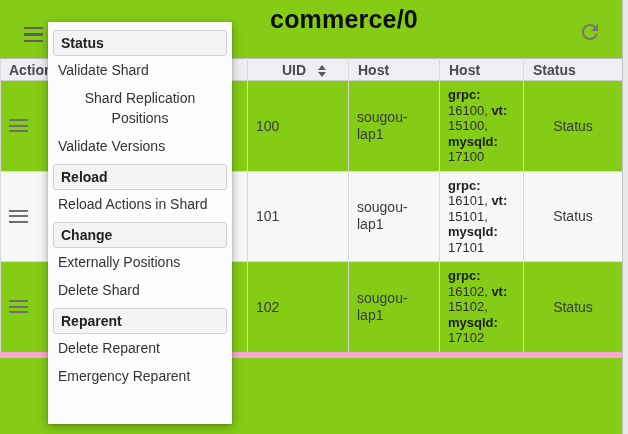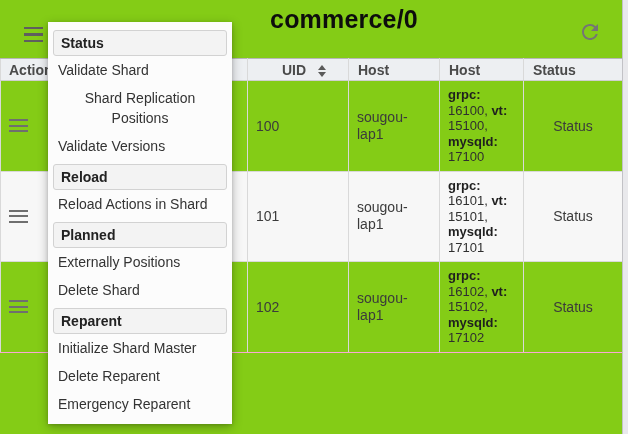--- a/index.html
+++ b/index.html
@@ -57,21 +57,21 @@
     font-weight: bold; color: #4a4a4a;
     text-align: left; padding: 0 0 0 9px;
     white-space: nowrap; overflow: hidden;
   }
   table.tablets th.c-actions { padding-left: 8px; }
   table.tablets th.c-uid { padding-left: 12px; text-align: center; }
   table.tablets td { height: 89px; padding: 6px 8px; }
   table.tablets tr.r1 td { height: 90px; }
   table.tablets tr.alt td { background: #f7f7f7; }
   table.tablets td, table.tablets th { border-left-color:#d9d9d9; }
-  table.tablets tr:last-child td { border-bottom: 1px solid #f9a8d4; }
+  table.tablets tr:last-child td { border-bottom: 6px solid #f9a8d4; }
 
   td.actions-cell { padding-left: 12px; }
   .row-menu {
     width: 19px; height: 13px;
     display: flex; flex-direction: column; justify-content: space-between;
     cursor: pointer;
   }
   .row-menu .bar { height: 2.2px; background: #6f6f6f; width: 100%; }
 
   td.uid-cell { padding-left: 12px; }
@@ -213,24 +213,23 @@
     </tbody>
   </table>
 
   <div class="dropdown">
     <div class="menu-chip first">Status</div>
     <div class="menu-item">Validate Shard</div>
     <div class="menu-item centered">Shard Replication Positions</div>
     <div class="menu-item">Validate Versions</div>
     <div class="menu-chip">Reload</div>
     <div class="menu-item">Reload Actions in Shard</div>
-    <div class="menu-chip">Planned</div>
+    <div class="menu-chip">Change</div>
     <div class="menu-item">Externally Positions</div>
     <div class="menu-item">Delete Shard</div>
     <div class="menu-chip">Reparent</div>
-    <div class="menu-item">Initialize Shard Master</div>
     <div class="menu-item">Delete Reparent</div>
     <div class="menu-item">Emergency Reparent</div>
   </div>
 
   <div class="scrollbar"></div>
 
 </div>
 
 </body></html>

